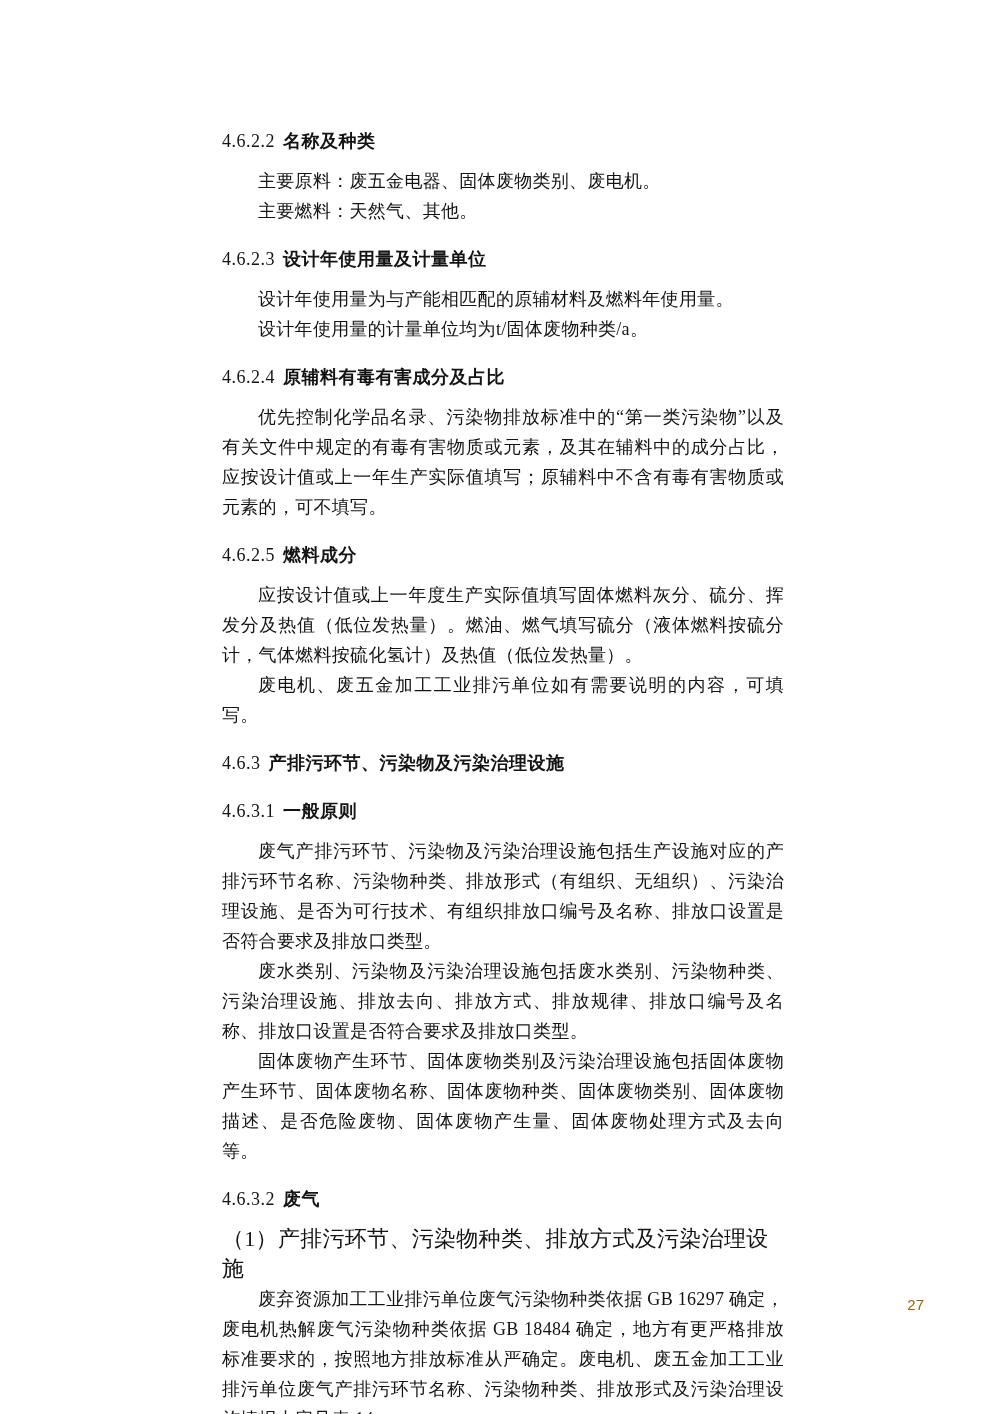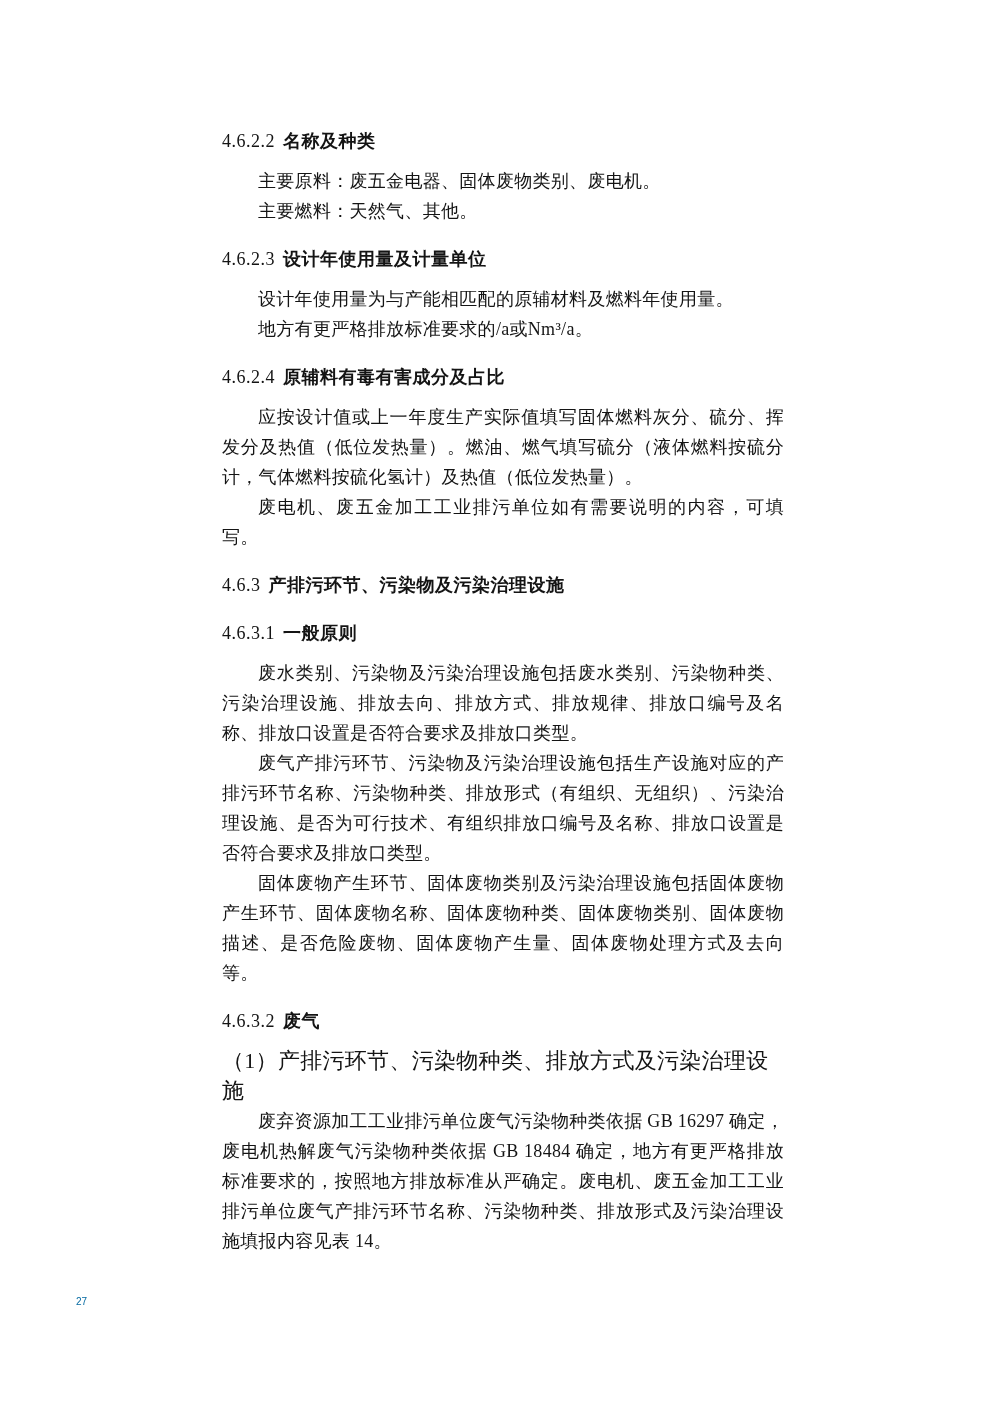--- a/index.html
+++ b/index.html
@@ -58,43 +58,45 @@
     margin: 0;
     text-align: left;
     text-indent: 0;
     letter-spacing: 0.3px;
   }
   .page-number {
     position: absolute;
     left: 0;
     right: 0;
     top: 1292px;
-    text-align: left;
-    font-size: 10px;
+    text-align: right;
+    font-size: 15px;
     font-family: "Liberation Sans", "DejaVu Sans", sans-serif;
-    color: #0369a1;
+    color: #a16207;
   }
 </style>
 </head>
 <body>
 
 <div class="page">
   <main class="doc" id="doc">
       <div class="heading"><span class="num">4.6.2.2</span><span class="title">名称及种类</span></div>
       <p class="para">主要原料：废五金电器、固体废物类别、废电机。</p>
       <p class="para">主要燃料：天然气、其他。</p>
       <div class="heading"><span class="num">4.6.2.3</span><span class="title">设计年使用量及计量单位</span></div>
       <p class="para">设计年使用量为与产能相匹配的原辅材料及燃料年使用量。</p>
-      <p class="para">地方有更严格排放标准要求的/a或Nm³/a。</p>
+      <p class="para">设计年使用量的计量单位均为t/固体废物种类/a。</p>
       <div class="heading"><span class="num">4.6.2.4</span><span class="title">原辅料有毒有害成分及占比</span></div>
+      <p class="para">优先控制化学品名录、污染物排放标准中的“第一类污染物”以及有关文件中规定的有毒有害物质或元素，及其在辅料中的成分占比，应按设计值或上一年生产实际值填写；原辅料中不含有毒有害物质或元素的，可不填写。</p>
+      <div class="heading"><span class="num">4.6.2.5</span><span class="title">燃料成分</span></div>
       <p class="para">应按设计值或上一年度生产实际值填写固体燃料灰分、硫分、挥发分及热值（低位发热量）。燃油、燃气填写硫分（液体燃料按硫分计，气体燃料按硫化氢计）及热值（低位发热量）。</p>
       <p class="para">废电机、废五金加工工业排污单位如有需要说明的内容，可填写。</p>
       <div class="heading"><span class="num">4.6.3</span><span class="title">产排污环节、污染物及污染治理设施</span></div>
       <div class="heading"><span class="num">4.6.3.1</span><span class="title">一般原则</span></div>
+      <p class="para">废气产排污环节、污染物及污染治理设施包括生产设施对应的产排污环节名称、污染物种类、排放形式（有组织、无组织）、污染治理设施、是否为可行技术、有组织排放口编号及名称、排放口设置是否符合要求及排放口类型。</p>
       <p class="para">废水类别、污染物及污染治理设施包括废水类别、污染物种类、污染治理设施、排放去向、排放方式、排放规律、排放口编号及名称、排放口设置是否符合要求及排放口类型。</p>
-      <p class="para">废气产排污环节、污染物及污染治理设施包括生产设施对应的产排污环节名称、污染物种类、排放形式（有组织、无组织）、污染治理设施、是否为可行技术、有组织排放口编号及名称、排放口设置是否符合要求及排放口类型。</p>
       <p class="para">固体废物产生环节、固体废物类别及污染治理设施包括固体废物产生环节、固体废物名称、固体废物种类、固体废物类别、固体废物描述、是否危险废物、固体废物产生量、固体废物处理方式及去向等。</p>
       <div class="heading"><span class="num">4.6.3.2</span><span class="title">废气</span></div>
       <p class="label-line">（1）产排污环节、污染物种类、排放方式及污染治理设施</p>
       <p class="para">废弃资源加工工业排污单位废气污染物种类依据 GB 16297 确定，废电机热解废气污染物种类依据 GB 18484 确定，地方有更严格排放标准要求的，按照地方排放标准从严确定。废电机、废五金加工工业排污单位废气产排污环节名称、污染物种类、排放形式及污染治理设施填报内容见表 14。</p>
     </main>
   <div class="page-number">27</div>
 </div>
 
 </body></html>

